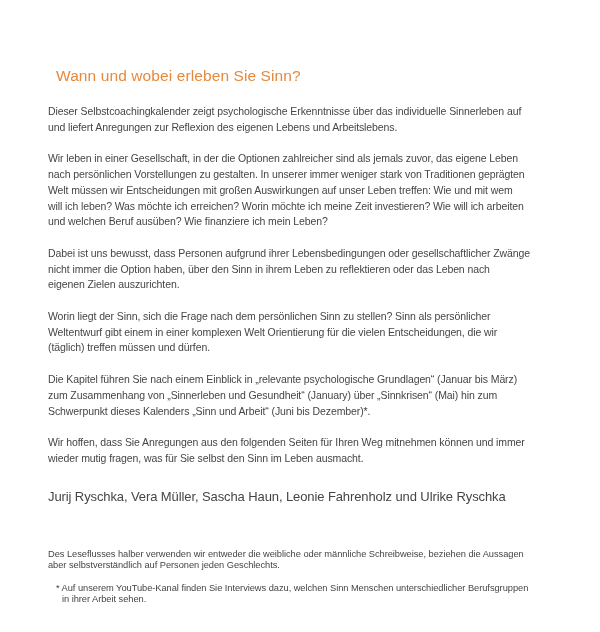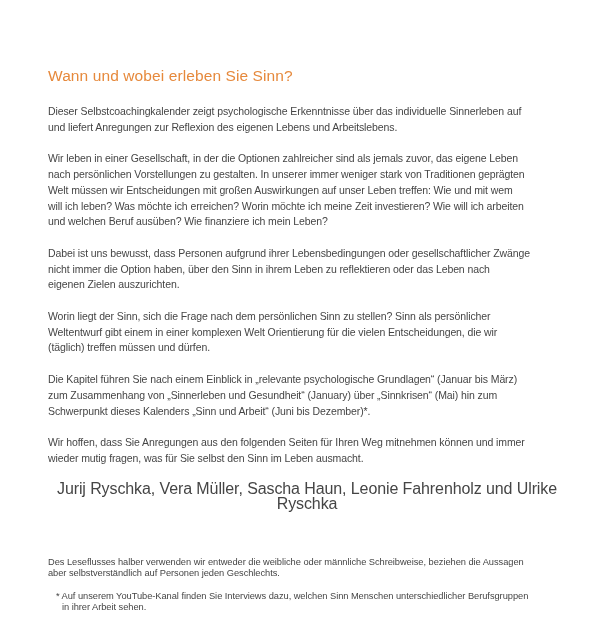--- a/index.html
+++ b/index.html
@@ -15,42 +15,41 @@
     font-family: "Liberation Sans", "DejaVu Sans", sans-serif;
     overflow: hidden;
   }
   .content {
     position: absolute;
     left: 48px;
     top: 66px;
     width: 518px;
   }
   .heading {
-    margin: 0 0 18px 0;
+    margin: 0 0 18px 8px;
     font-size: 15.5px;
     line-height: 20px;
     font-weight: 400;
     letter-spacing: 0.1px;
     color: var(--accent, #e6893c);
   }
   .body-par {
     margin: 16px 0 6px 0;
     font-size: 10.5px;
     line-height: 15.7px;
     letter-spacing: -0.1px;
     color: var(--text, #454545);
     white-space: pre-line;
   }
   .authors {
-    margin: 14px 0 0 0;
-    font-size: 16px;
+    margin: 22px 0 0 0;
+    font-size: 13px;
     line-height: 15.7px;
     letter-spacing: -0.1px;
     color: var(--text, #454545);
-    text-align: center;
   }
   .footnotes {
     margin-top: 45px;
   }
   .footnote {
     margin: 0 0 12px 0;
     font-size: 9.3px;
     line-height: 11px;
     letter-spacing: -0.05px;
     color: var(--text, #454545);

